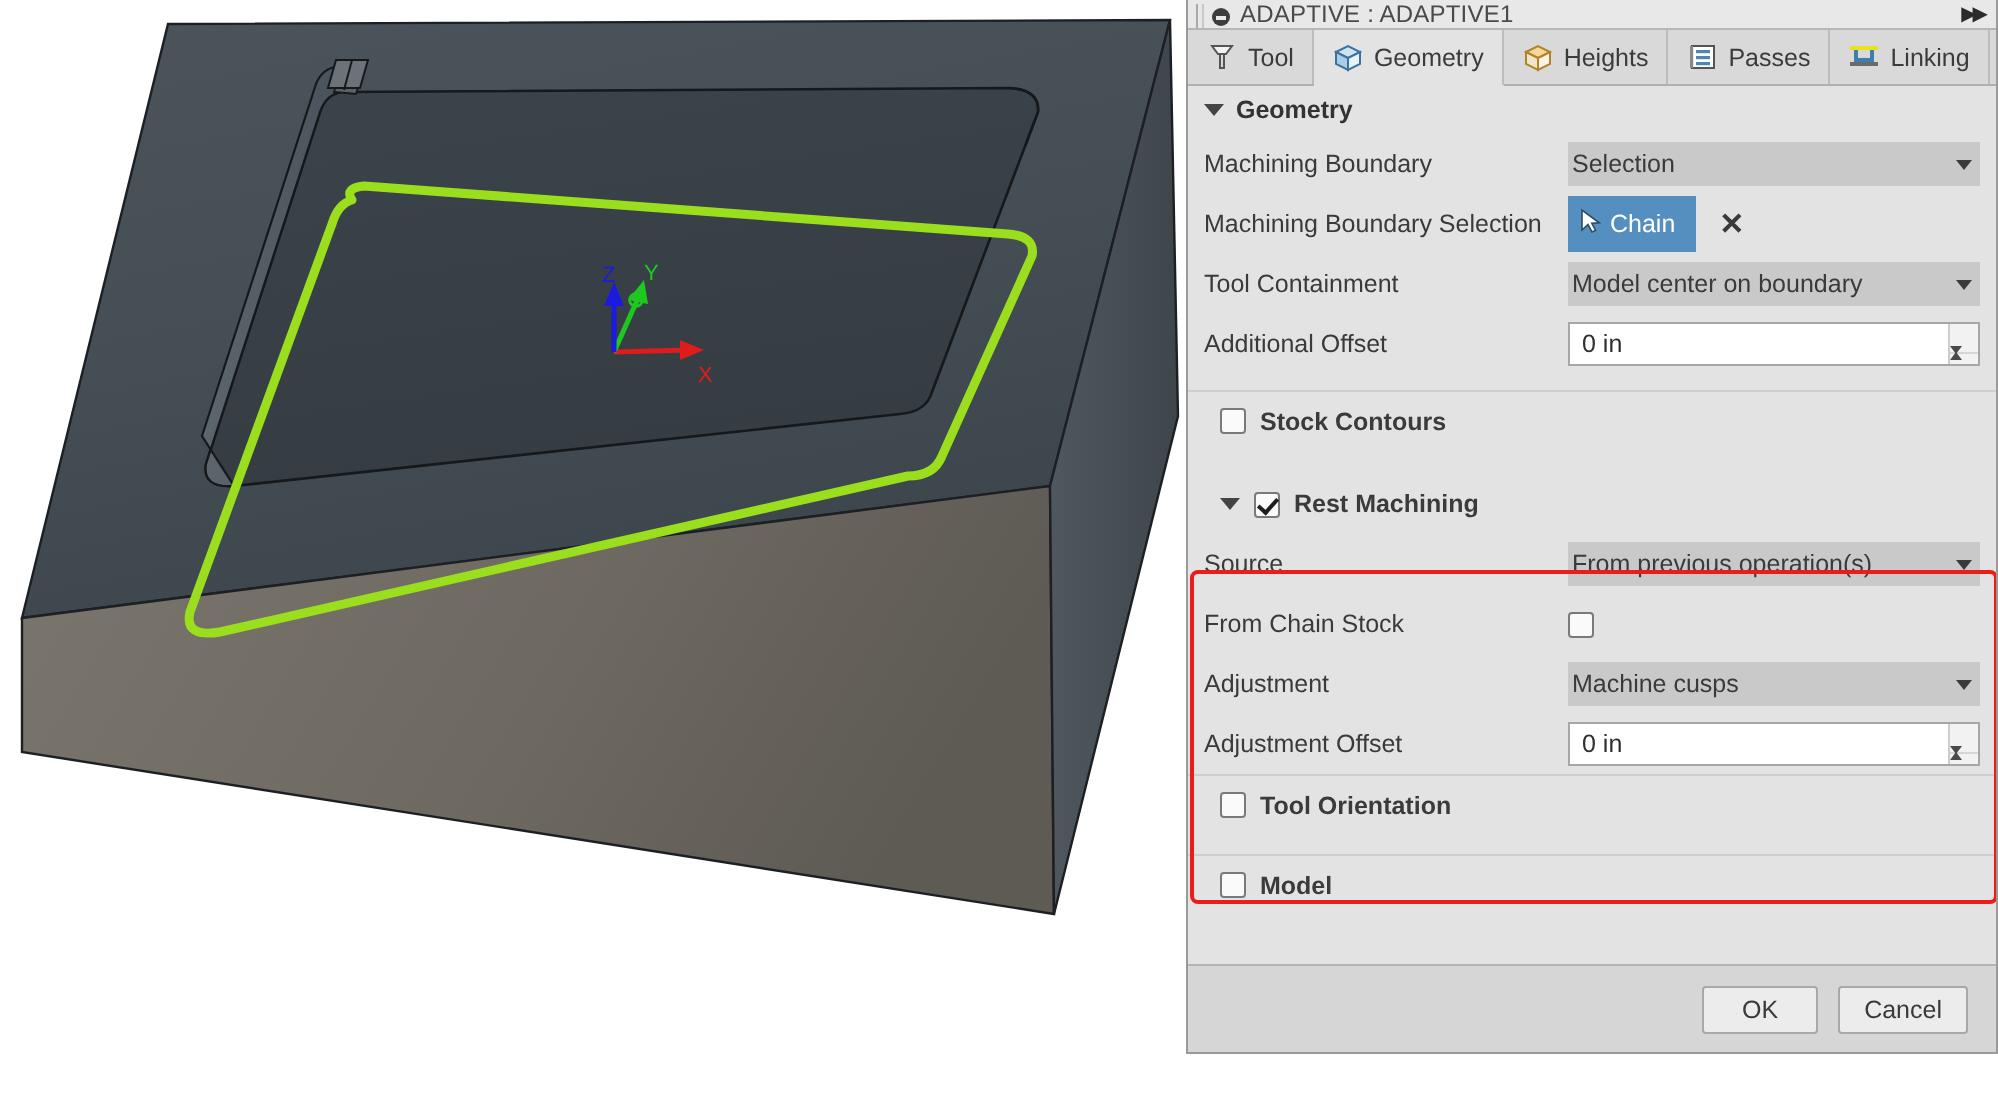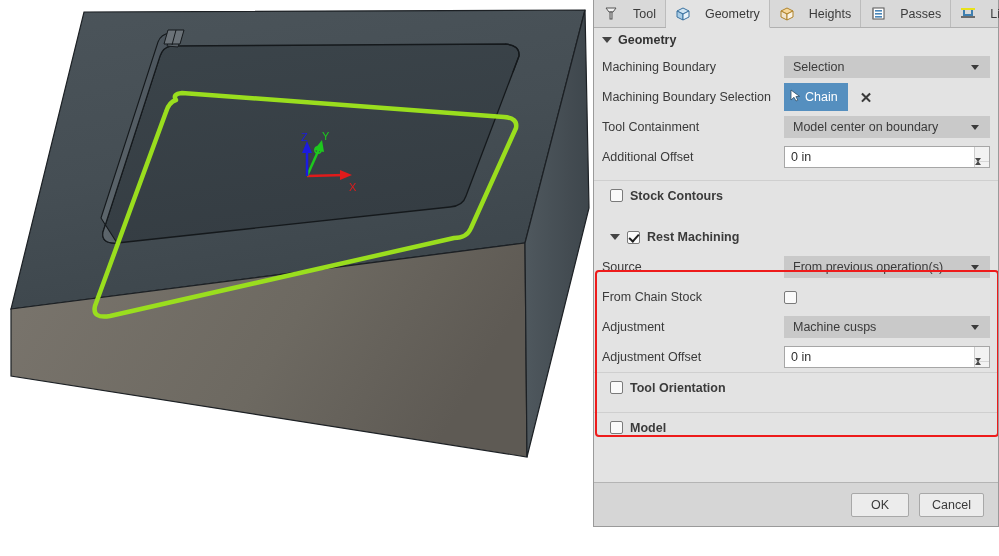--- a/index.html
+++ b/index.html
@@ -49,21 +49,21 @@
   #tb-expand { margin-left: auto; font-size: 10px; color: #2b2b2b; line-height: 12px; letter-spacing: -2px; }
 
   
   #tabstrip {
     height: 28px; flex: 0 0 28px;
     background: #d9d9d9;
     display: flex; align-items: stretch;
     border-bottom: 1px solid #b0b0b0;
   }
   .tab {
-    display: flex; align-items: center; gap: 14px;
+    display: flex; align-items: center; gap: 5px;
     padding: 0 9px;
     font-size: 12.5px; color: #3b3b3b;
     border-right: 1px solid #bcbcbc;
     cursor: default;
     background: transparent;
   }
   .tab.active { background: #e3e3e3; border-bottom: 1px solid #e3e3e3; margin-bottom: -1px; }
   .tab .glyph { display: inline-block; width: 16px; height: 15px; }
 
   
@@ -75,21 +75,21 @@
     font-size: 12.5px; font-weight: bold; color: #333;
   }
   .tri { width: 0; height: 0; border-left: 5px solid transparent; border-right: 5px solid transparent; border-top: 6px solid #444; }
 
   .row { display: flex; align-items: center; height: 30px; padding: 0 8px 0 8px; }
   .row .lbl { width: 182px; flex: 0 0 182px; font-size: 12.5px; color: #3a3a3a; }
   .row .ctl { flex: 1 1 auto; display: flex; align-items: center; }
 
   .ddl {
     width: 100%; height: 22px; background: #c9c9c9; border: none;
-    display: flex; align-items: center; padding: 0 9px;
+    display: flex; align-items: center; padding: 0 2px;
     font-size: 12.5px; color: #3a3a3a; position: relative; cursor: default;
   }
   .ddl .cap { flex: 1 1 auto; }
   .ddl .arrow { width: 0; height: 0; border-left: 4px solid transparent; border-right: 4px solid transparent; border-top: 5px solid #3a3a3a; margin-right: 2px; }
 
   .spin {
     width: 100%; height: 22px; background: #ffffff;
     border: 1px solid #a6a6a6; display: flex; align-items: stretch;
     font-size: 12.5px; color: #2e2e2e;
   }
@@ -206,20 +206,26 @@
         <polygon points="307,141 302,153 312,153" fill="#1b1be0"></polygon>
         <text x="301" y="141" font-family="'Liberation Sans',sans-serif" font-size="11" fill="#1b1be0">Z</text>
 
         <circle cx="318" cy="150" r="3.2" fill="none" stroke="#1ec81e" stroke-width="1.4"></circle>
       </g>
     </svg>
   </div>
 
   <div id="dialog">
 
+    <div id="titlebar">
+      <div class="tb-grip"></div>
+      <div class="tb-dot"></div>
+      <div id="title-text">ADAPTIVE : ADAPTIVE1</div>
+      <div id="tb-expand">▶▶</div>
+    </div>
 
     <div id="tabstrip">
 
       <div class="tab">
         <span class="glyph">
           <svg width="16" height="15" viewBox="0 0 16 15">
             <path d="M3 2 h10 l-3 4 h-4 z" fill="#f2f2f2" stroke="#555" stroke-width="1"></path>
             <rect x="7" y="6" width="2" height="7" fill="#d8d8d8" stroke="#555" stroke-width="1"></rect>
           </svg>
         </span>

